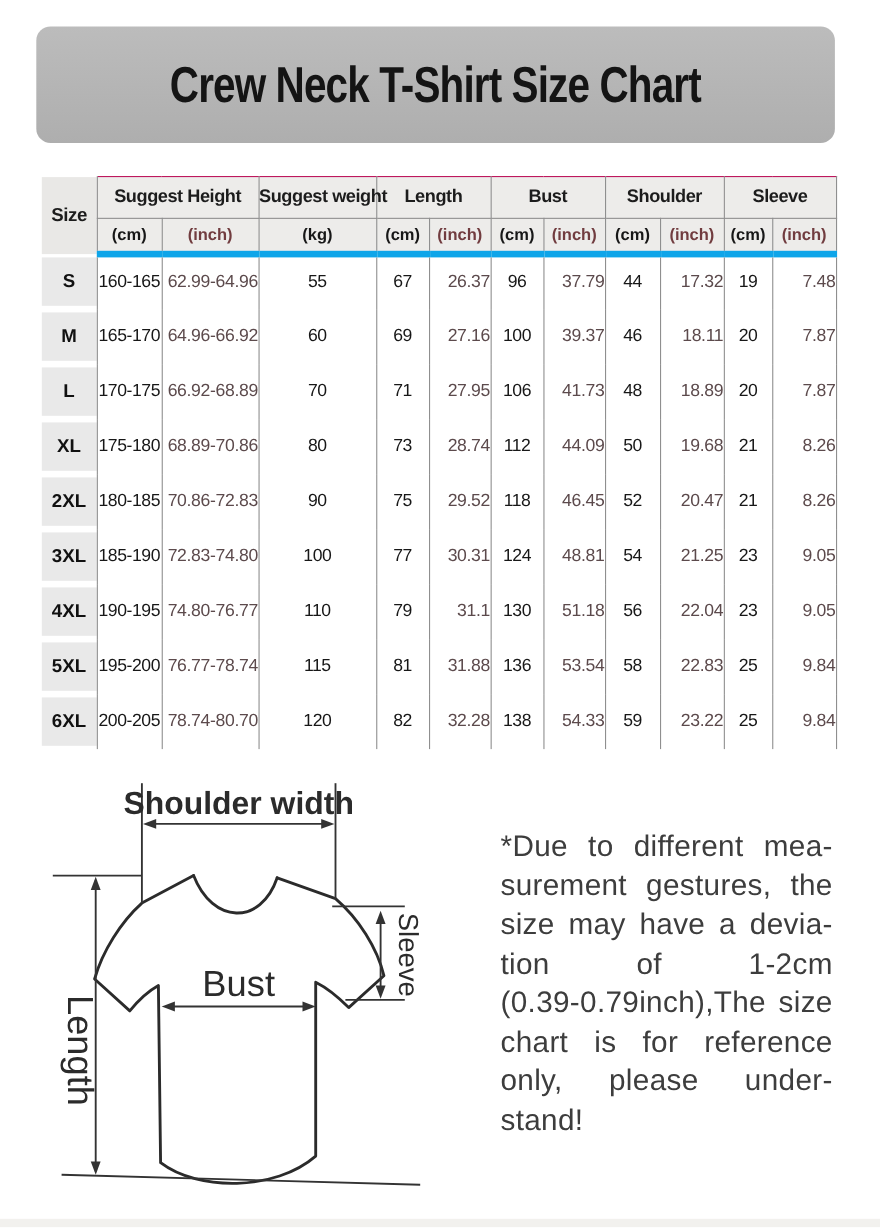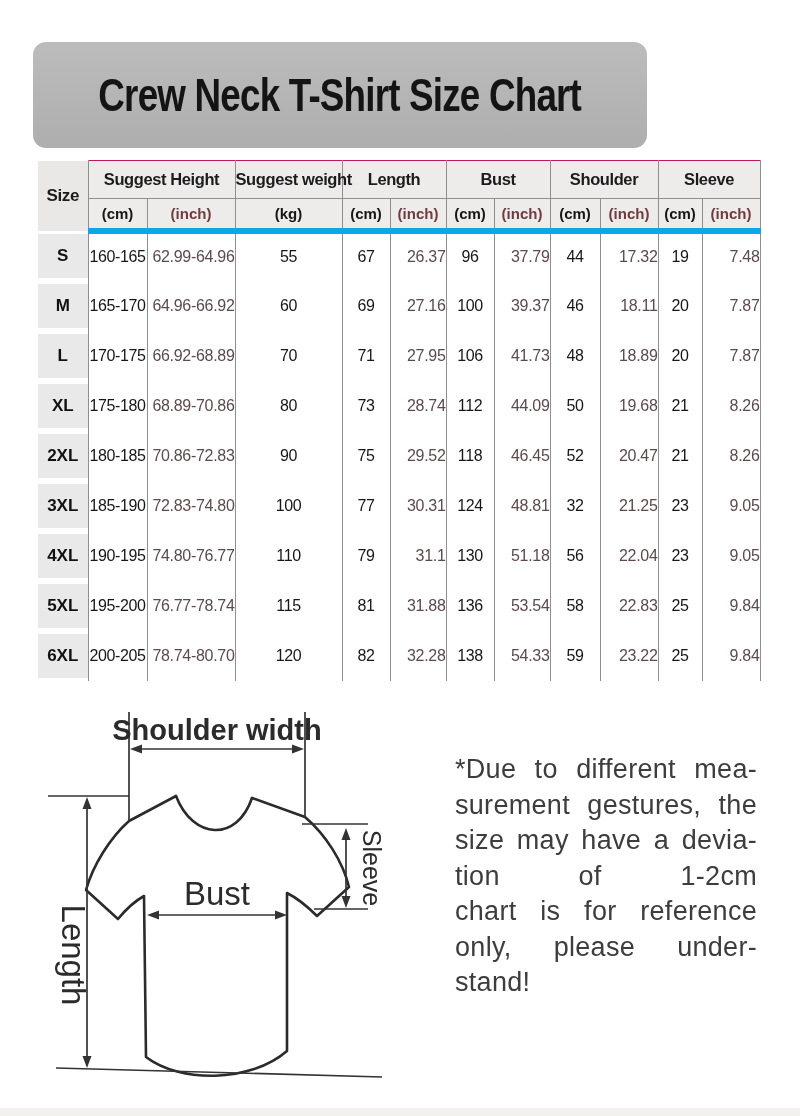--- a/index.html
+++ b/index.html
@@ -1,21 +1,21 @@
 <!DOCTYPE html>
 <html><head>
 <meta charset="utf-8">
 <style>
   * { margin:0; padding:0; box-sizing:border-box; }
   html,body { background:#ffffff; }
   body { font-family:"Liberation Sans", sans-serif; }
   .page { position:relative; width:800px; height:1116px; background:#ffffff; overflow:hidden; }
 
   
-  .banner { position:absolute; left:33px; top:42px; width:614px; height:106px;
+  .banner { position:absolute; left:33px; top:24px; width:726px; height:106px;
             background:linear-gradient(180deg,#bcbcbc,#aeaeae); border-radius:13px;
             display:flex; align-items:center; justify-content:center; }
   .banner-title { font-size:46px; font-weight:bold; color:#141414; letter-spacing:-1px;
                   display:inline-block; transform:scaleX(0.8); white-space:nowrap; }
 
   
   table.size-table { position:absolute; left:38px; top:160px; width:722px;
                      border-collapse:collapse; table-layout:fixed; }
   .size-table th, .size-table td { text-align:center; vertical-align:middle;
                      white-space:nowrap; border-right:1px solid #8f8f8f; }
@@ -183,21 +183,21 @@
           <td class="size-cell">
             <div class="size-chip">3XL</div>
           </td>
           <td class="val cm">185-190</td>
           <td class="val inch">72.83-74.80</td>
           <td class="val kg">100</td>
           <td class="val cm">77</td>
           <td class="val inch">30.31</td>
           <td class="val cm">124</td>
           <td class="val inch">48.81</td>
-          <td class="val cm">32</td>
+          <td class="val cm">54</td>
           <td class="val inch">21.25</td>
           <td class="val cm">23</td>
           <td class="val inch">9.05</td>
         </tr>
         <tr>
           <td class="size-cell">
             <div class="size-chip">4XL</div>
           </td>
           <td class="val cm">190-195</td>
           <td class="val inch">74.80-76.77</td>
@@ -279,19 +279,20 @@
     <text x="187" y="205" text-anchor="middle" font-size="33">Bust</text>
     <text transform="translate(333,168) rotate(90)" text-anchor="middle" font-size="25">Sleeve</text>
     <text transform="translate(32,255) rotate(90)" text-anchor="middle" font-size="33">Length</text>
   </svg>
 
   <div class="disclaimer" id="disclaimer">
       <div class="dline">*Due to different mea-</div>
       <div class="dline">surement gestures, the</div>
       <div class="dline">size may have a devia-</div>
       <div class="dline">tion of 1-2cm</div>
+      <div class="dline">(0.39-0.79inch),The size</div>
       <div class="dline">chart is for reference</div>
       <div class="dline">only, please under-</div>
       <div class="dline last">stand!</div>
     </div>
 
   <div class="bottom-strip"></div>
 </div>
 
 </body></html>

